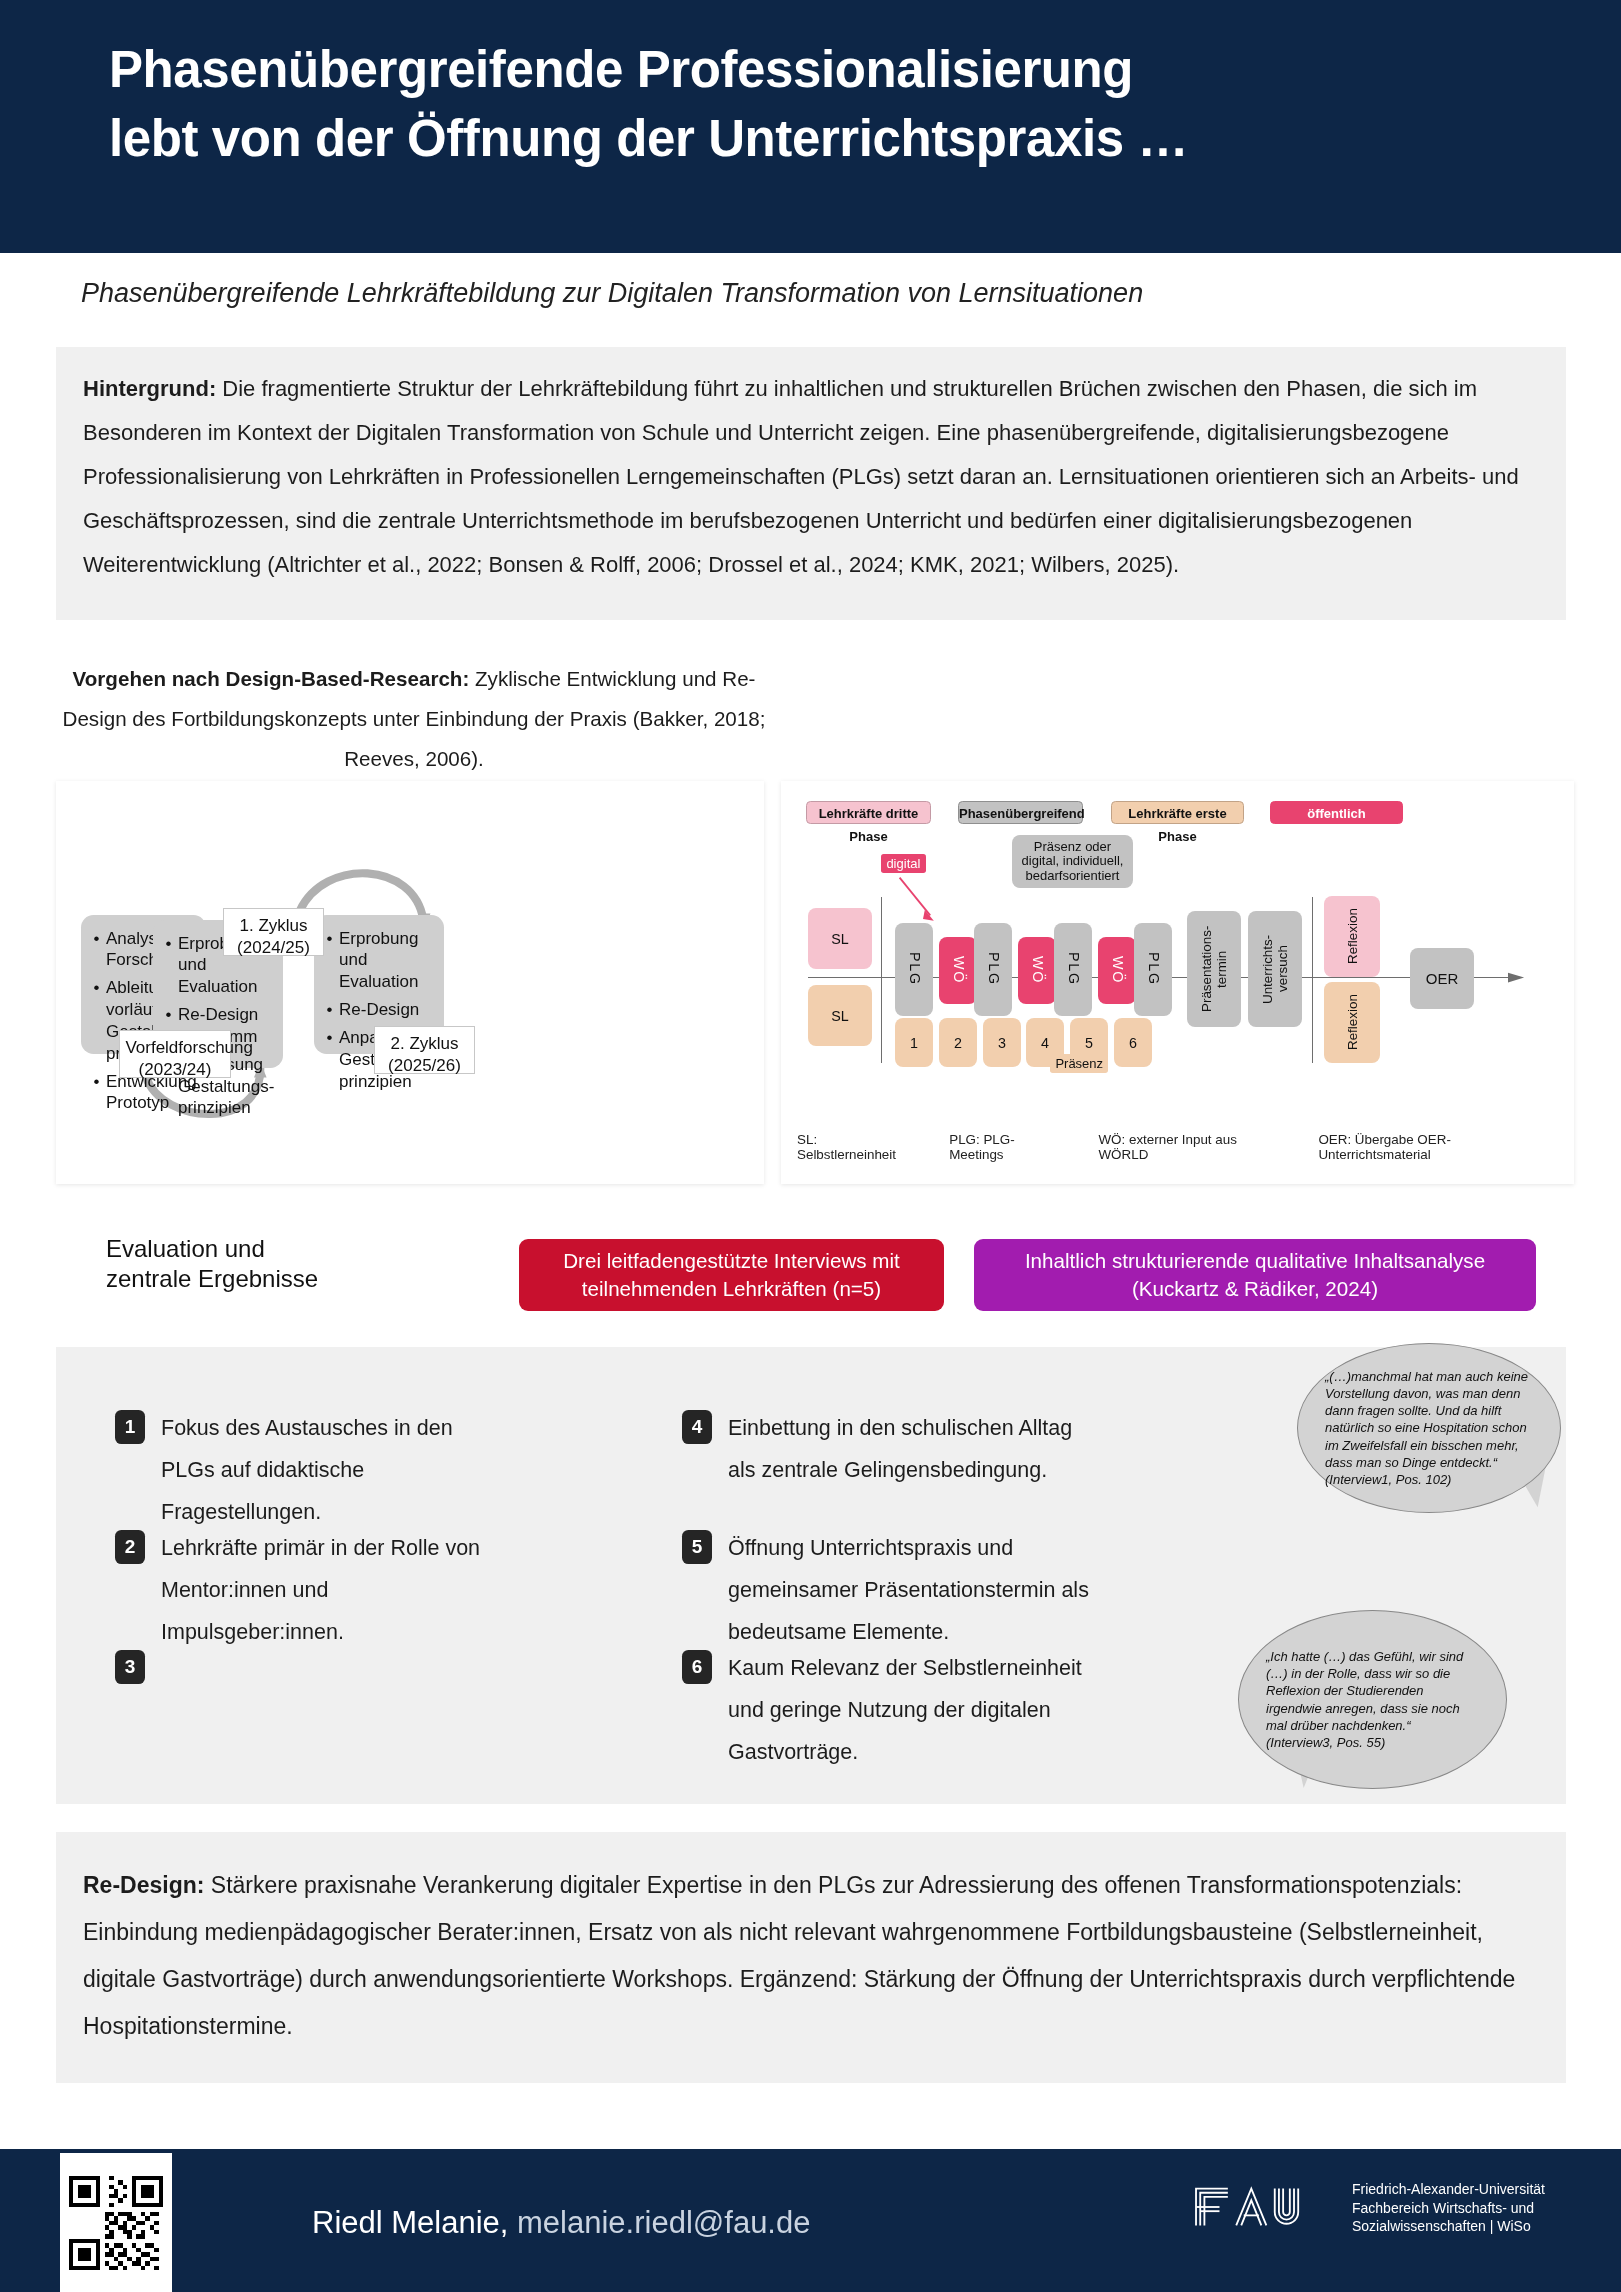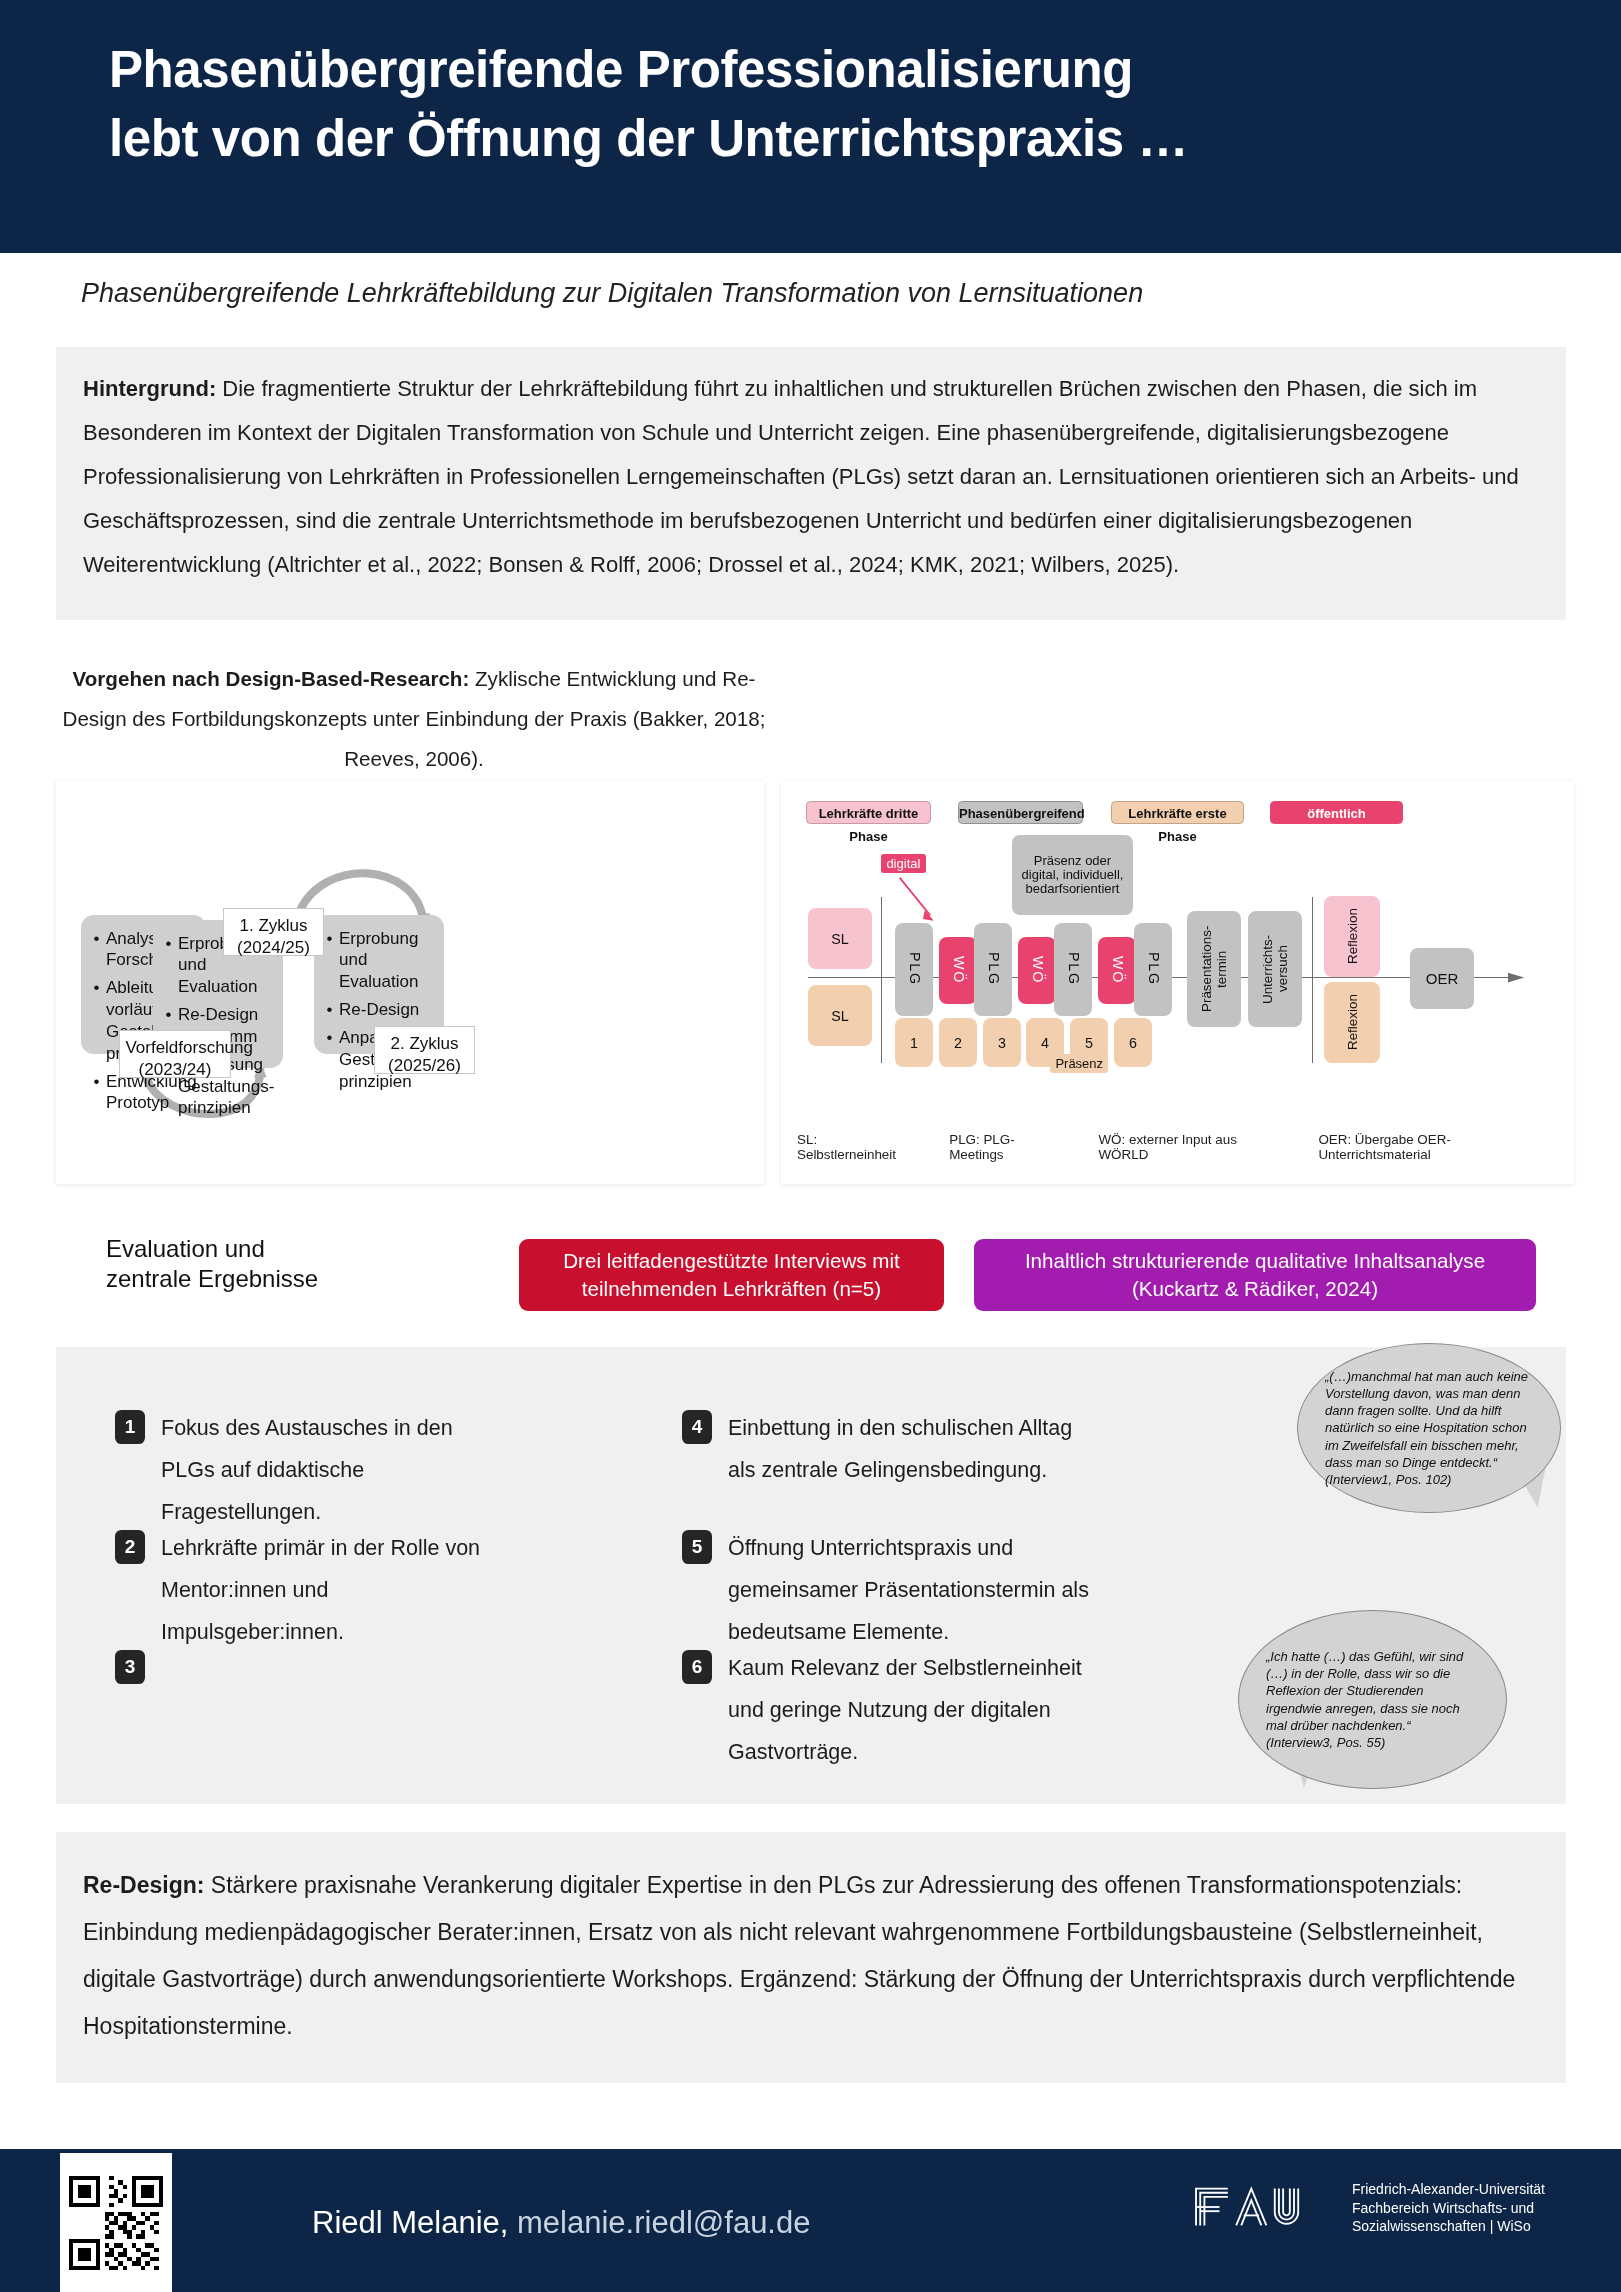--- a/index.html
+++ b/index.html
@@ -269,21 +269,21 @@
 
     <div class="ivbox pink" style="left:27px;top:127px;width:64px;height:61px;">SL</div>
     <div class="ivbox tan" style="left:27px;top:204px;width:64px;height:61px;">SL</div>
 
     <div class="tag" id="tag-digital">digital</div>
     <svg style="position:absolute;left:115px;top:93px;width:54px;height:54px;" viewBox="0 0 60 60">
       <line x1="4" y1="4" x2="38" y2="46" stroke="#e8436f" stroke-width="2"></line>
       <polygon points="32,40 42,52 30,50" fill="#e8436f"></polygon>
     </svg>
 
-    <div class="ivbox grey stack" style="left:231px;top:54px;width:121px;height:80px;font-size:13px;padding:6px;">Präsenz oder digital, individuell, bedarfsorientiert</div>
+    <div class="ivbox grey stack" style="left:231px;top:54px;width:121px;height:53px;font-size:13px;padding:6px;">Präsenz oder digital, individuell, bedarfsorientiert</div>
 
     <div class="ivbox grey stack" style="left:114px;top:142px;width:38px;height:93px;">
         <span style="writing-mode:vertical-rl;letter-spacing:1.8px;">PLG</span>
       </div>
     <div class="ivbox magenta stack" style="left:158px;top:156px;width:38px;height:67px;">
         <span style="writing-mode:vertical-rl;letter-spacing:1.8px;">WÖ</span>
       </div>
     <div class="ivbox grey stack" style="left:193px;top:142px;width:38px;height:93px;">
         <span style="writing-mode:vertical-rl;letter-spacing:1.8px;">PLG</span>
       </div>

